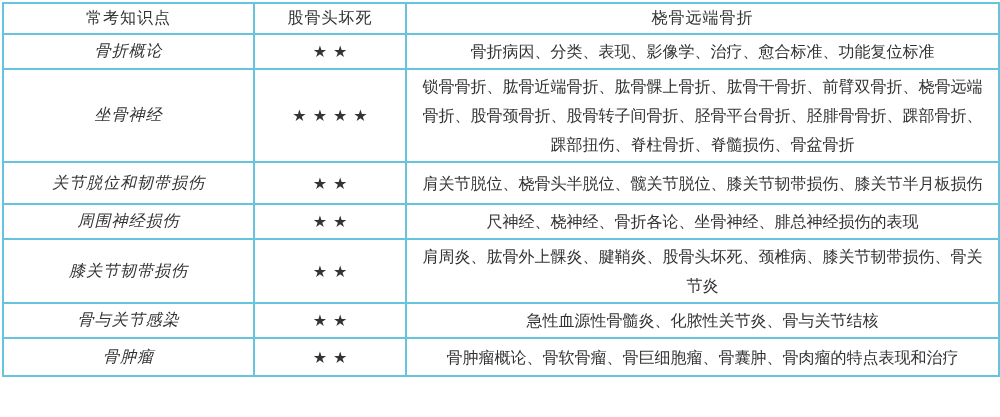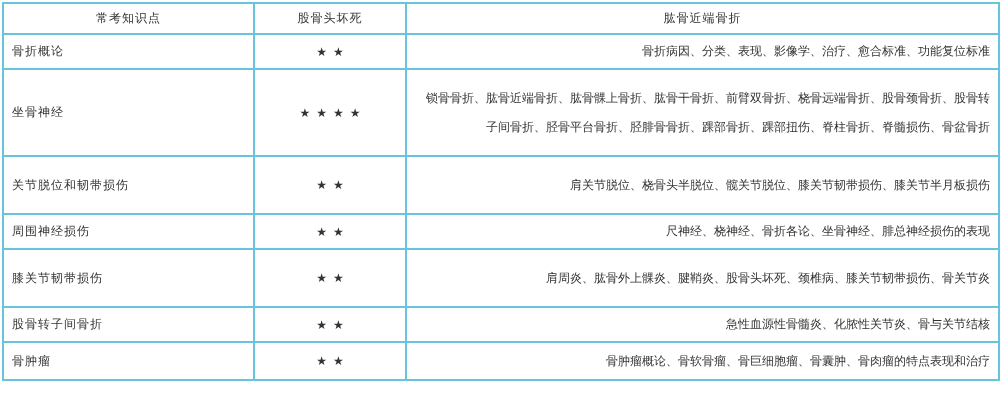--- a/index.html
+++ b/index.html
@@ -20,78 +20,79 @@
     margin-left: 2px;
     border-collapse: collapse;
     table-layout: fixed;
     background: #ffffff;
   }
   table.exam-table th,
   table.exam-table td {
     border: 2px solid #66c4dc;
     box-sizing: border-box;
     color: #333333;
-    font-size: 12px;
+    font-size: 16px;
     font-weight: normal;
     padding: 2px 8px;
     background: #ffffff;
   }
   col.c-topic   { width: 251px; }
   col.c-stars   { width: 152px; }
   col.c-content { width: 593px; }
 
   th.hdr {
     text-align: center;
     height: 31px;
     letter-spacing: 1px;
   }
   td.topic {
-    text-align: left;
+    text-align: center;
     vertical-align: middle;
     letter-spacing: 1px;
+    font-style: italic;
   }
   td.stars {
     text-align: center;
     vertical-align: middle;
     color: #161616;
     font-size: 17px;
     letter-spacing: 6px;
     text-indent: 6px; 
     font-family: "DejaVu Sans", sans-serif;
   }
   td.content {
-    text-align: right;
+    text-align: center;
     vertical-align: middle;
     line-height: 29px;
     padding-left: 12px;
     padding-right: 10px;
     word-break: break-all;
   }
   tr.h35 { height: 35px; }
   tr.h87 { height: 87px; }
-  tr.h58 { height: 58px; }
+  tr.h58 { height: 42px; }
   tr.h34 { height: 34px; }
   tr.h33 { height: 33px; }
   tr.h40 { height: 38px; }
 </style>
 </head>
 <body>
 
 <div class="page">
   <table class="exam-table">
     <colgroup>
       <col class="c-topic">
       <col class="c-stars">
       <col class="c-content">
     </colgroup>
     <thead>
       <tr>
         <th class="hdr">常考知识点</th>
         <th class="hdr">股骨头坏死</th>
-        <th class="hdr">肱骨近端骨折</th>
+        <th class="hdr">桡骨远端骨折</th>
       </tr>
     </thead>
     <tbody>
       <tr class="h35">
         <td class="topic">骨折概论</td>
         <td class="stars">★★</td>
         <td class="content">骨折病因、分类、表现、影像学、治疗、愈合标准、功能复位标准</td>
       </tr>
       <tr class="h87">
         <td class="topic">坐骨神经</td>
@@ -107,21 +108,21 @@
         <td class="topic">周围神经损伤</td>
         <td class="stars">★★</td>
         <td class="content">尺神经、桡神经、骨折各论、坐骨神经、腓总神经损伤的表现</td>
       </tr>
       <tr class="h58">
         <td class="topic">膝关节韧带损伤</td>
         <td class="stars">★★</td>
         <td class="content">肩周炎、肱骨外上髁炎、腱鞘炎、股骨头坏死、颈椎病、膝关节韧带损伤、骨关节炎</td>
       </tr>
       <tr class="h33">
-        <td class="topic">股骨转子间骨折</td>
+        <td class="topic">骨与关节感染</td>
         <td class="stars">★★</td>
         <td class="content">急性血源性骨髓炎、化脓性关节炎、骨与关节结核</td>
       </tr>
       <tr class="h40">
         <td class="topic">骨肿瘤</td>
         <td class="stars">★★</td>
         <td class="content">骨肿瘤概论、骨软骨瘤、骨巨细胞瘤、骨囊肿、骨肉瘤的特点表现和治疗</td>
       </tr>
     </tbody>
   </table>

